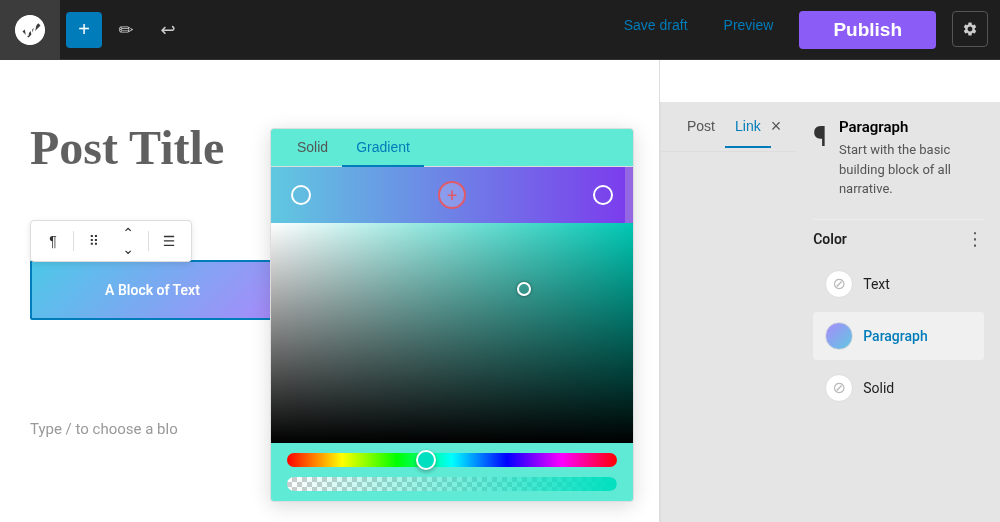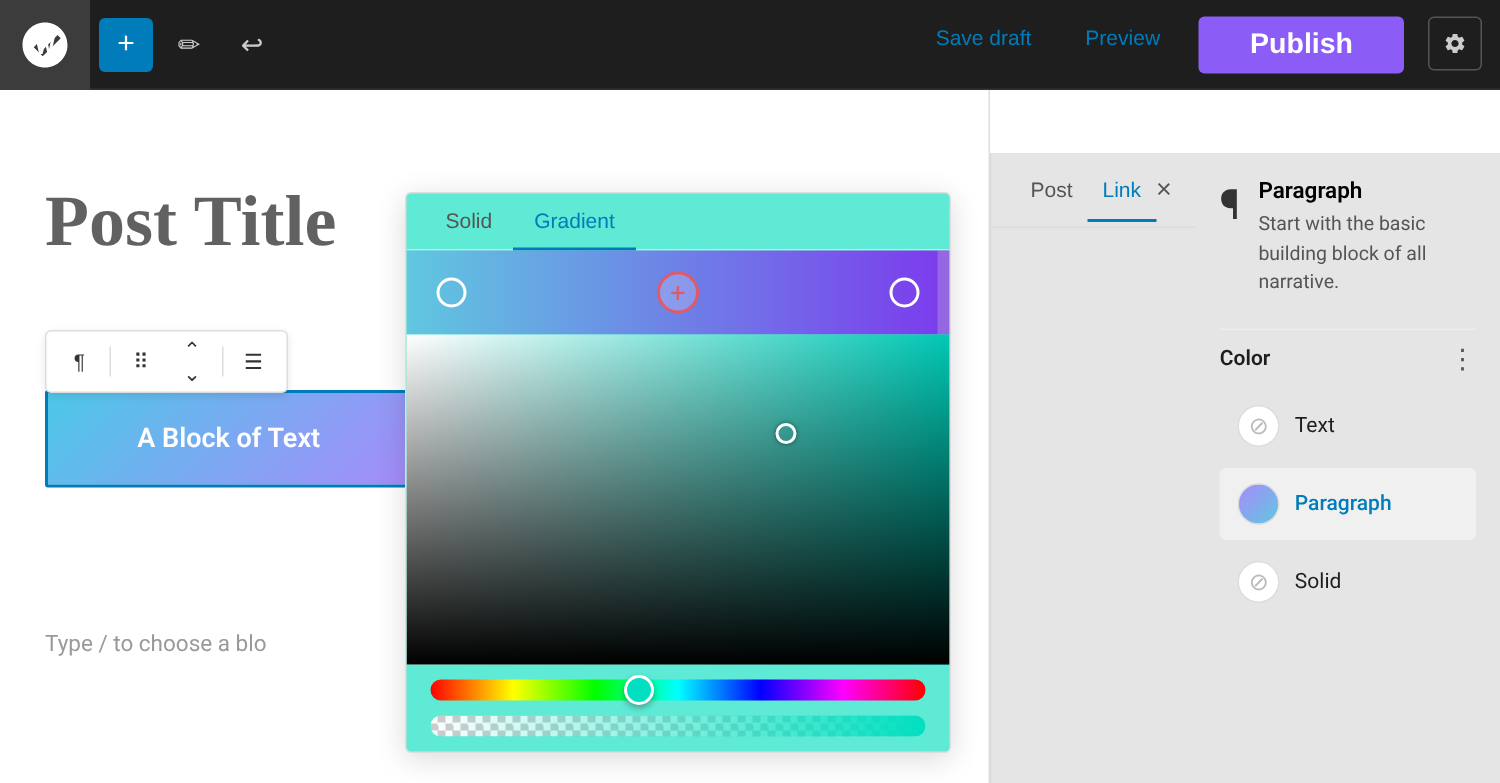--- a/index.html
+++ b/index.html
@@ -159,21 +159,21 @@
       position: absolute;
       top: 200px;
       left: 30px;
       width: 245px;
       background: linear-gradient(135deg, #4dc8e8, #a78bfa);
       border-radius: 2px;
       padding: 20px;
       display: flex;
       align-items: center;
       justify-content: center;
-      font-size: 18px;
+      font-size: 14px;
       font-weight: 600;
       color: #fff;
       border: 2px solid #007cba;
     }
 
     
     .placeholder-text {
       position: absolute;
       top: 360px;
       left: 30px;

